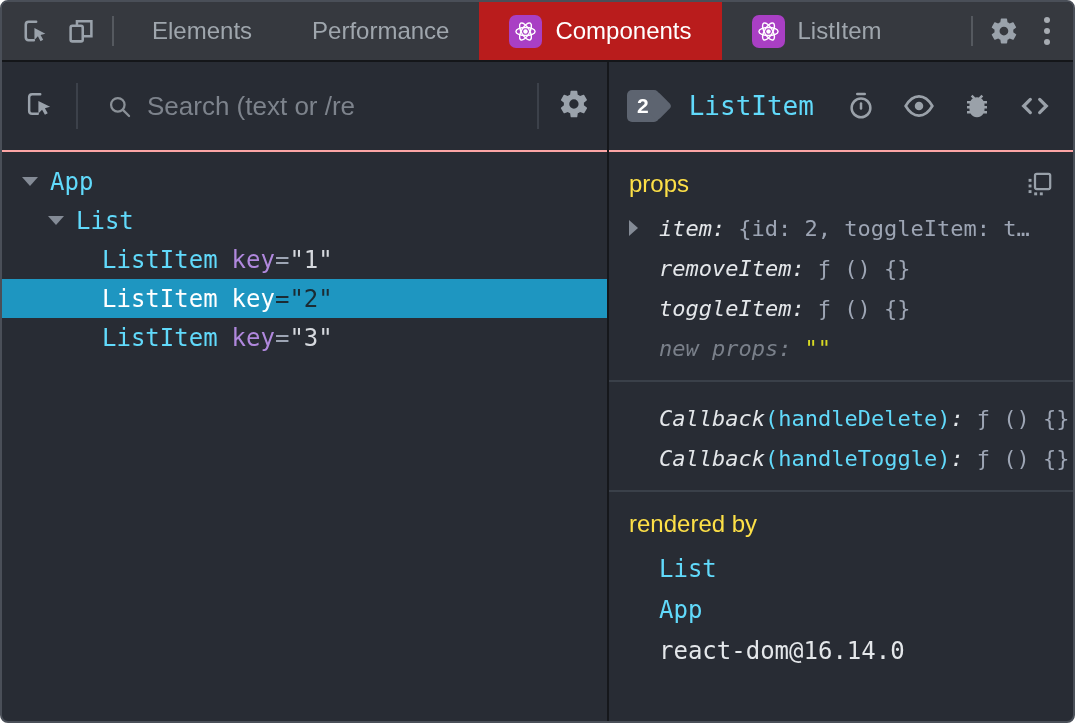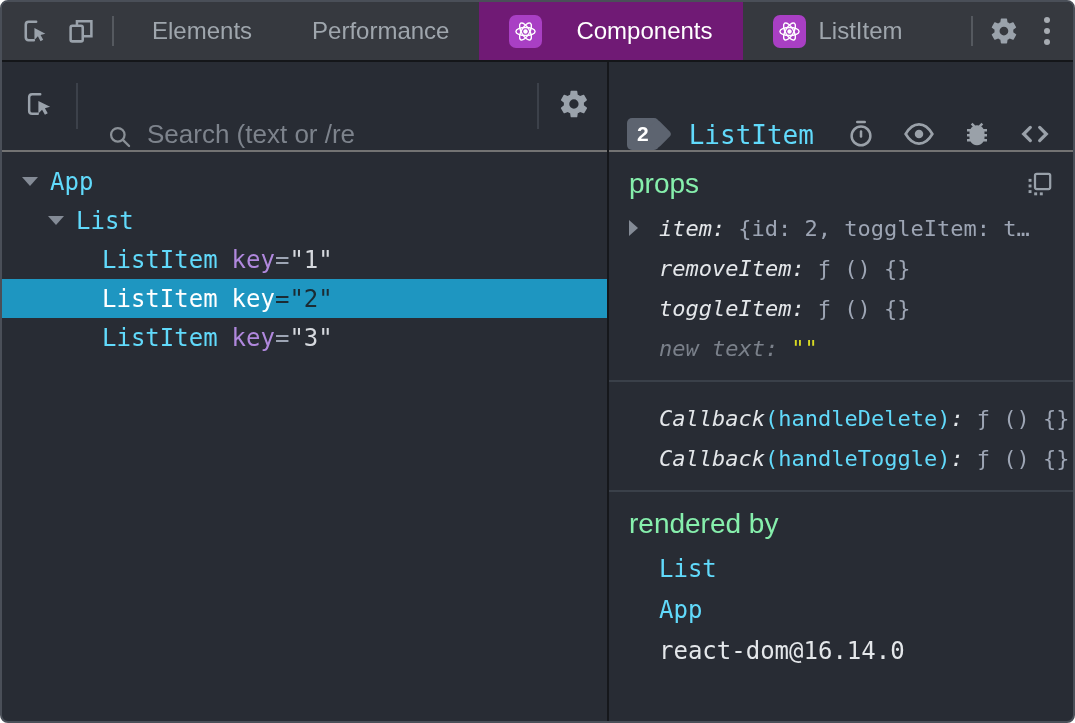--- a/index.html
+++ b/index.html
@@ -10,30 +10,30 @@
     position:relative;
   }
   
   .topbar{height:58px;background:#36393f;display:flex;align-items:stretch;border-bottom:2px solid #141619;}
   .tb-btn{display:flex;align-items:center;justify-content:center;color:#9aa2ab;width:46px;height:100%;cursor:pointer;}
   .tb-btn svg{display:block;}
   .vdiv{width:2px;height:30px;background:#55595f;align-self:center;margin:0 8px;}
   .vdiv.tall{height:46px;background:#3c414a;}
   .tabs{display:flex;align-items:stretch;height:100%;}
   .tab{display:flex;align-items:center;padding:0 30px;color:#9fa6ad;font-size:24px;cursor:pointer;}
-  .tab.active{background:#701a75;color:#ffffff;gap:21px;}
+  .tab.active{background:#b91c1c;color:#ffffff;}
   .react-badge{width:33px;height:33px;border-radius:7px;background:#a93fc4;display:flex;align-items:center;justify-content:center;margin-right:13px;flex:none;}
   .topbar-right{margin-left:auto;display:flex;align-items:stretch;}
   .dots{flex-direction:column;gap:5px;justify-content:center;}
   .dot{width:6px;height:6px;border-radius:50%;background:#a7acb2;}
   
   .main{display:flex;height:calc(100% - 60px);}
   .left{width:605px;flex:none;display:flex;flex-direction:column;border-right:2px solid #15171b;}
   .right{flex:1;display:flex;flex-direction:column;min-width:0;}
-  .panel-toolbar{height:88px;flex:none;border-bottom:2px solid #737373;display:flex;align-items:flex-end;}
+  .panel-toolbar{height:88px;flex:none;border-bottom:2px solid #fca5a5;display:flex;align-items:center;}
   
   .pt-btn{display:flex;align-items:center;justify-content:center;color:#9aa2ab;width:50px;height:100%;cursor:pointer;flex:none;}
   .search-icon{color:#8a9097;margin:0 6px 0 16px;flex:none;display:flex;}
   .search-input{flex:1;min-width:0;background:transparent;border:none;outline:none;
     color:#c9cdd3;font-size:26px;font-family:"Liberation Sans",sans-serif;padding:0 8px;}
   .search-input::placeholder{color:#7d838c;}
   
   .tree{flex:1;padding-top:10px;font-family:"DejaVu Sans Mono",monospace;font-size:24px;overflow:hidden;}
   .tree-row{height:39px;display:flex;align-items:center;cursor:pointer;white-space:pre;}
   .expander{width:28px;flex:none;display:flex;align-items:center;}
@@ -52,21 +52,21 @@
     padding:4px 10px;border-radius:5px;margin-left:18px;flex:none;}
   .badge::before{content:"";position:absolute;right:-9px;top:50%;width:21px;height:21px;
     background:#5d6470;border-radius:4px;transform:translateY(-50%) rotate(45deg);z-index:-1;}
   .comp-name{color:#61dafb;font-family:"DejaVu Sans Mono",monospace;font-size:26px;margin-left:30px;}
   .header-icons{margin-left:auto;display:flex;align-items:center;gap:27px;padding-right:22px;color:#9aa1a9;}
   .hicon{display:flex;cursor:pointer;}
   
   .inspector{flex:1;display:flex;flex-direction:column;overflow:hidden;}
   .section{padding:16px 20px 12px 20px;border-bottom:2px solid #3a4049;}
   .section:last-child{border-bottom:none;}
-  .section-head{display:flex;align-items:center;justify-content:space-between;color:#86efac;font-size:28px;margin-bottom:8px;height:32px;}
+  .section-head{display:flex;align-items:center;justify-content:space-between;color:#fde047;font-size:24px;margin-bottom:8px;height:32px;}
   .copy-btn{color:#99a1aa;display:flex;cursor:pointer;}
   .kv-row{display:flex;align-items:center;height:40px;font-family:"DejaVu Sans Mono",monospace;font-size:22px;white-space:pre;}
   .expander2{width:30px;flex:none;display:flex;align-items:center;}
   .kv-name{color:#e4e7ea;font-style:italic;}
   .kv-name.dim{color:#7a808a;}
   .kv-val{color:#9da5b4;margin-left:13px;}
   .kv-val.yellow{color:#d8da23;}
   .hook-name{color:#61dafb;}
   .rb-row{display:flex;align-items:center;height:41px;padding-left:30px;font-family:"DejaVu Sans Mono",monospace;font-size:24px;}
   .rb-link{color:#61dafb;cursor:pointer;}
@@ -230,21 +230,21 @@
                   <rect x="7.3" y="19" width="2.6" height="2.6"></rect>
                   <rect x="12.3" y="19" width="2.6" height="2.6"></rect>
                 </g>
               </svg>
             </span>
           </div>
           <div>
               <div class="kv-row"><span class="expander2"><i class="tri-right"></i></span><span class="kv-name">item:</span><span class="kv-val">{id: 2, toggleItem: t…</span></div>
               <div class="kv-row"><span class="expander2"></span><span class="kv-name">removeItem:</span><span class="kv-val">ƒ () {}</span></div>
               <div class="kv-row"><span class="expander2"></span><span class="kv-name">toggleItem:</span><span class="kv-val">ƒ () {}</span></div>
-              <div class="kv-row"><span class="expander2"></span><span class="kv-name dim">new text:</span><span class="kv-val yellow">""</span></div>
+              <div class="kv-row"><span class="expander2"></span><span class="kv-name dim">new props:</span><span class="kv-val yellow">""</span></div>
             </div>
         </div>
 
         <div class="section">
           <div>
               <div class="kv-row" style="padding-left: 30px;"><span class="kv-name">Callback</span><span class="hook-name">(handleDelete)</span><span class="kv-name">:</span><span class="kv-val">ƒ () {}</span></div>
               <div class="kv-row" style="padding-left: 30px;"><span class="kv-name">Callback</span><span class="hook-name">(handleToggle)</span><span class="kv-name">:</span><span class="kv-val">ƒ () {}</span></div>
             </div>
         </div>
 

